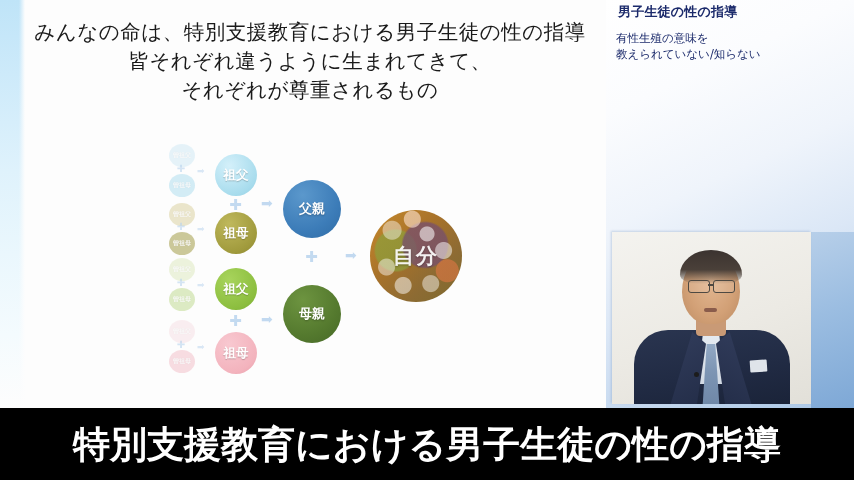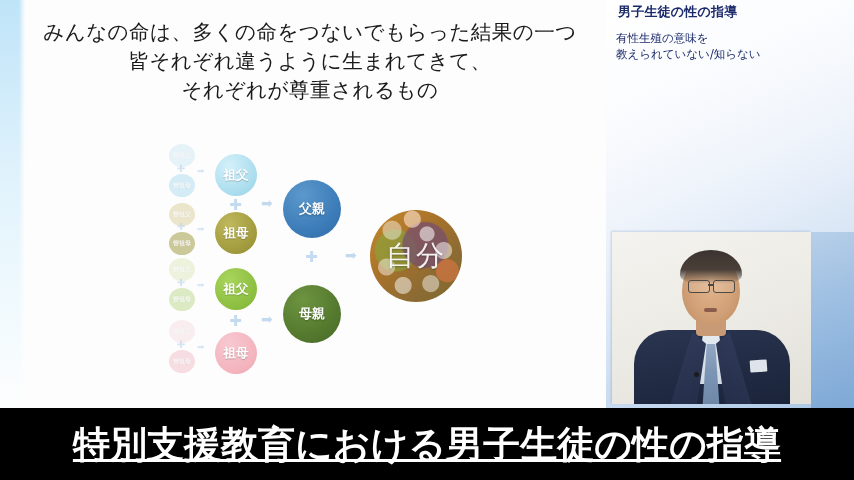--- a/index.html
+++ b/index.html
@@ -114,22 +114,22 @@
       radial-gradient(circle at 36% 82%, rgba(255,255,255,0.5) 0 8px, rgba(255,255,255,0) 9px),
       radial-gradient(circle at 66% 80%, rgba(255,255,255,0.45) 0 8px, rgba(255,255,255,0) 9px),
       radial-gradient(circle at 46% 10%, rgba(255,228,210,0.6) 0 8px, rgba(255,255,255,0) 9px),
       radial-gradient(circle at 84% 66%, rgba(232,120,70,0.55) 0 11px, rgba(255,255,255,0) 12px),
       radial-gradient(circle at 60% 38%, rgba(118,78,110,0.75) 0 22px, rgba(255,255,255,0) 24px),
       radial-gradient(circle at 28% 44%, rgba(140,160,60,0.7) 0 20px, rgba(255,255,255,0) 22px),
       linear-gradient(135deg, #c68a2c 0%, #a8722a 40%, #8d6b33 70%, #7d6a2e 100%);
   }
   #self-label {
     position: relative;
-    font-size: 28px;
-    font-weight: normal;
+    font-size: 21px;
+    font-weight: bold;
     font-family: "DejaVu Sans", "Liberation Sans", sans-serif;
     color: rgba(255,255,255,0.92);
     text-shadow: 0 1px 2px rgba(0,0,0,0.3);
     letter-spacing: 2px;
   }
   .plus {
     position: absolute;
     width: 13px; height: 13px;
     color: #b9d4ee;
     font-size: 15px;
@@ -284,32 +284,31 @@
     justify-content: center;
   }
   #banner-text {
     color: #ffffff;
     font-size: 37px;
     font-weight: bold;
     letter-spacing: 0px;
     font-family: "DejaVu Sans", "Liberation Sans", sans-serif;
     white-space: nowrap;
     line-height: 1;
-    text-decoration: underline;
   }
 </style>
 </head>
 <body>
 
 <div id="stage">
 
   <div id="slide">
     <div id="slide-left-stripe"></div>
 
-    <div id="slide-heading">みんなの命は、多くの命をつないでもらった結果の一つ
+    <div id="slide-heading">みんなの命は、特別支援教育における男子生徒の性の指導
 皆それぞれ違うように生まれてきて、
 それぞれが尊重されるもの</div>
 
     <div id="diagram">
 
       <div class="circ anc" style="left:4px;  top:4px;   background:#cfe9f5;">曽祖父</div>
       <div class="circ anc" style="left:4px;  top:34px;  background:#aadcee;">曽祖母</div>
       <div class="circ anc" style="left:4px;  top:63px;  background:#d9cf9a;">曽祖父</div>
       <div class="circ anc" style="left:4px;  top:92px;  background:#9b9438;">曽祖母</div>
       <div class="circ anc" style="left:4px;  top:118px; background:#dde9bd;">曽祖父</div>

